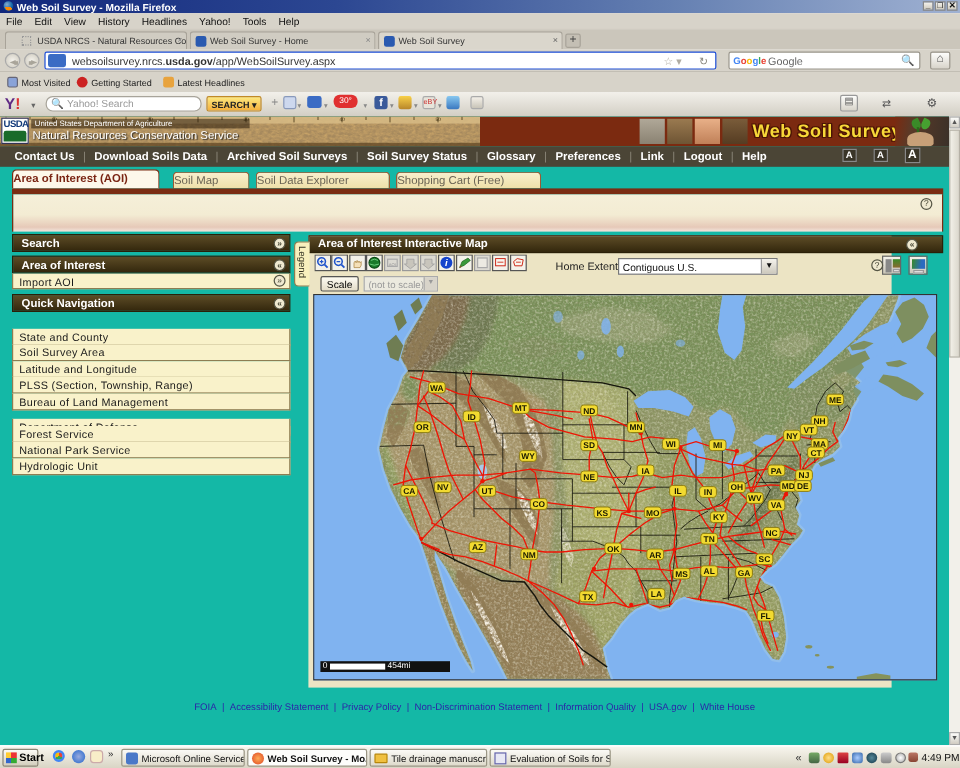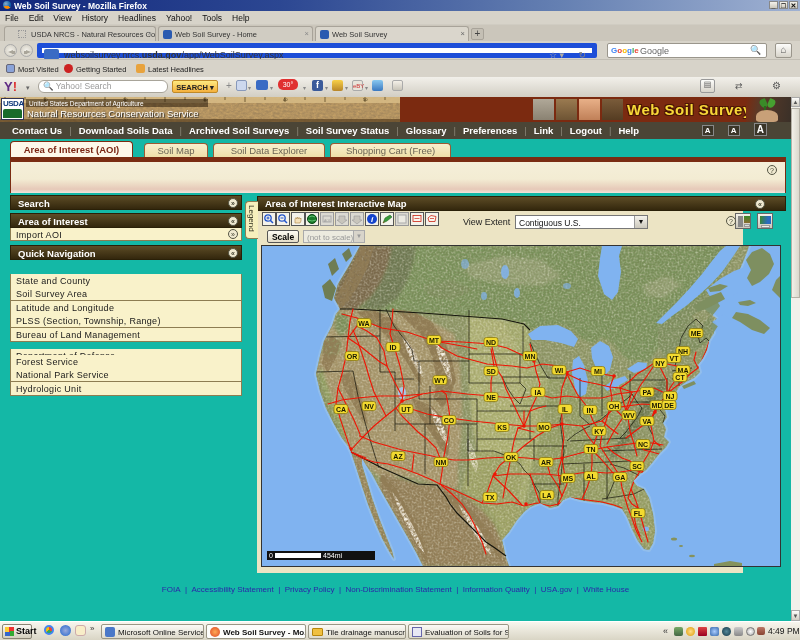--- a/index.html
+++ b/index.html
@@ -16,21 +16,21 @@
 #navbar{left:0;top:41px;width:800px;height:18px;background:#d7d3c9}
 #bookbar{left:0;top:59px;width:800px;height:18px;background:#d7d3c9;border-top:1px solid #c2beb4}
 #yahoobar{left:0;top:77px;width:800px;height:20px;background:linear-gradient(#f2f0ea,#d2cec4)}
 
 #viewport{left:0;top:97px;width:791px;height:524px;background:#14b8a6;overflow:hidden}
 #scrollbar{left:791px;top:97px;width:9px;height:524px;background:#f2f0ea}
 #usdahead{left:0;top:0;width:791px;height:25px;background:#7b2a10}
 #sitenav{left:0;top:25px;width:791px;height:17px;background:#4b4536;color:#fff;font-size:9.5px;font-weight:bold}
 #sitenav span{margin:0 6px}
 #sitenav .sep{color:#8a8577;font-weight:normal;margin:0 1px}
-.sitetab{position:absolute;height:16px;border:1px solid #9c5a34;border-bottom:none;border-radius:4px 4px 0 0;font-size:9.5px;text-align:center;background:linear-gradient(#f8efcd,#eedfa8);color:#6b6454}
+.sitetab{position:absolute;height:16px;border:1px solid #9c5a34;border-bottom:none;border-radius:4px 4px 0 0;font-size:9.5px;background:linear-gradient(#f8efcd,#eedfa8);color:#6b6454}
 .sitetab.act{background:#fdf8ea;color:#7a2513;font-weight:bold;border-color:#7a2c12}
 #redbar{left:10px;top:60px;width:776px;height:5px;background:#7a2c12}
 #banner{left:10px;top:65px;width:776px;height:31px;background:linear-gradient(#f5efd9 0%,#f3ecd3 55%,#e6c9b8 88%,#f2e4dc 100%);border-left:1px solid #7a2c12;border-right:1px solid #7a2c12}
 
 .hdr{position:absolute;left:10px;width:232px;height:15px;background:linear-gradient(#5d4c26,#33270d);color:#fff;font-weight:bold;font-size:9.5px;border:1px solid #2a2008}
 .hdr .tx{position:absolute;left:7px;top:2px}
 .chev{position:absolute;right:3px;top:2px;width:10px;height:10px;border-radius:50%;background:#efe9d0;border:1px solid #554;color:#443;font-size:7px;line-height:10px;text-align:center}
 .row{position:absolute;left:10px;width:232px;height:14px;background:#f9f2ca;border:1px solid #8d7d52;border-top:none;font-size:9px;color:#1a1a1a}
 .row .tx{position:absolute;left:5px;top:1.5px;letter-spacing:.3px}
 
@@ -90,21 +90,21 @@
 
   <div class="abs" id="navbar">
     <div style="position:absolute;left:4px;top:3px;width:13px;height:13px;border-radius:50%;border:1px solid #aaa;background:radial-gradient(#f4f2ec,#ccc8bc)">
         <span style="position:absolute;left:3px;top:4.5px;width:0;height:0;border-right:5px solid #a9a59a;border-top:2.5px solid transparent;border-bottom:2.5px solid transparent"></span>
         <span style="position:absolute;left:7px;top:5.5px;width:3px;height:3px;background:#a9a59a"></span>
       </div>
     <div style="position:absolute;left:20px;top:3px;width:13px;height:13px;border-radius:50%;border:1px solid #aaa;background:radial-gradient(#f4f2ec,#ccc8bc)">
         <span style="position:absolute;left:5px;top:4.5px;width:0;height:0;border-left:5px solid #a9a59a;border-top:2.5px solid transparent;border-bottom:2.5px solid transparent"></span>
         <span style="position:absolute;left:3px;top:5.5px;width:3px;height:3px;background:#a9a59a"></span>
       </div>
-    <div style="position:absolute;left:37px;top:2px;width:560px;height:15px;background:#fff;border:5px solid #1d4ed8;border-radius:2px">
+    <div style="position:absolute;left:37px;top:2px;width:560px;height:15px;background:#fff;border:1px solid #1d4ed8;border-radius:2px">
       <div style="position:absolute;left:2px;top:1px;width:15px;height:11px;background:#3a6bc4;border-radius:2px"></div>
       <span style="position:absolute;left:22px;top:2px;font-size:9px;color:#333">websoilsurvey.nrcs.<b>usda.gov</b>/app/WebSoilSurvey.aspx</span>
       <span style="position:absolute;right:28px;top:2px;color:#b0aca2;font-size:9px">☆ ▾</span>
       <span style="position:absolute;right:6px;top:2px;color:#8a877e;font-size:9px">↻</span>
     </div>
     <div style="position:absolute;left:607px;top:2px;width:160px;height:15px;background:#fff;border:1px solid #9a968c;border-radius:2px">
       <span style="position:absolute;left:3px;top:2px;font-size:8px"><b style="color:#4285f4">G</b><b style="color:#ea4335">o</b><b style="color:#fbbc05">o</b><b style="color:#4285f4">g</b><b style="color:#34a853">l</b><b style="color:#ea4335">e</b></span>
       <span style="position:absolute;left:32px;top:2px;font-size:9px;color:#666">Google</span>
       <span style="position:absolute;right:4px;top:1px;color:#8a877e;font-size:9px">🔍</span>
     </div>
@@ -319,36 +319,36 @@
           <rect x="136" y="3" width="8" height="8" fill="#eceae2" stroke="#aaa"></rect>
           <rect x="148.5" y="0.5" width="13" height="13" fill="#f4f2ea" stroke="#555"></rect>
           <rect x="151" y="3.5" width="8" height="6" fill="#f8f6ee" stroke="#cc2211" stroke-width="0.8"></rect>
               <line x1="152.5" y1="6.5" x2="157.5" y2="6.5" stroke="#cc2211" stroke-width="0.7"></line>
           <rect x="163.5" y="0.5" width="13" height="13" fill="#f4f2ea" stroke="#555"></rect>
           <path d="M166,6 L169,3.5 L174,4.5 L173,9.5 L167,9.5 Z" fill="#f8f6ee" stroke="#cc2211" stroke-width="0.8"></path>
               <line x1="168" y1="6.5" x2="172" y2="6.5" stroke="#cc2211" stroke-width="0.7"></line>
         </g>
       </svg>
       </div>
-      <span style="position:absolute;left:206px;top:21px;font-size:9px;color:#222">View Extent</span>
+      <span style="position:absolute;left:206px;top:21px;font-size:9px;color:#222">Home Extent</span>
       <div style="position:absolute;left:258px;top:19px;width:133px;height:14px;background:#fff;border:1px solid #777;font-size:8.5px;color:#111">
         <span style="position:absolute;left:3px;top:2px">Contiguous U.S.</span>
         <span style="position:absolute;right:0;top:0;width:13px;height:12px;background:linear-gradient(#f4f2ec,#ccc8bc);border-left:1px solid #999;text-align:center;font-size:7px;line-height:12px">▼</span>
       </div>
       <div style="position:absolute;left:478px;top:17px;width:16px;height:16px;background:linear-gradient(#f4f2ea,#cac6ba);border:1px solid #666">
           <span style="position:absolute;left:2px;top:2px;width:5px;height:11px;background:#888"></span>
           <span style="position:absolute;left:8px;top:2px;width:6px;height:7px;background:linear-gradient(#3a8a28,#8a6a30)"></span>
           <span style="position:absolute;left:8px;top:10px;width:6px;height:3px;background:#ddd;border:1px solid #999"></span>
         </div>
       <div style="position:absolute;left:500px;top:17px;width:16px;height:16px;background:linear-gradient(#f4f2ea,#cac6ba);border:1px solid #666">
           <span style="position:absolute;left:2px;top:2px;width:11px;height:8px;background:linear-gradient(100deg,#3a8a28,#2a6abf 70%)"></span>
           <span style="position:absolute;left:3px;top:11px;width:9px;height:3px;background:#eee;border:1px solid #999"></span>
         </div>
       <div class="chev" style="right:7px;top:20px">?</div>
-      <div style="position:absolute;left:10px;top:34px;width:32px;height:13px;background:linear-gradient(#fdfbf3,#e4ddc8);border:1px solid #555;border-radius:2px;font-size:8.5px;font-weight:bold;text-align:center;line-height:12px">Scale</div>
+      <div style="position:absolute;left:10px;top:34px;width:32px;height:13px;background:linear-gradient(#fdfbf3,#e4ddc8);border:1px solid #555;border-radius:2px;font-size:8.5px;font-weight:normal;text-align:center;line-height:12px">Scale</div>
       <div style="position:absolute;left:46px;top:34px;width:62px;height:13px;background:#eceadf;border:1px solid #aaa;font-size:8px;color:#999">
           <span style="position:absolute;left:3px;top:2px">(not to scale)</span>
           <span style="position:absolute;right:0;top:0;width:11px;height:11px;background:#d8d4ca;border-left:1px solid #aaa;font-size:6px;text-align:center;line-height:11px">▼</span>
         </div>
 
       <div style="position:absolute;left:4px;top:49px;width:520px;height:322px;border:1px solid #333;background:#80b3f0" id="mapbox">
         <svg width="518" height="320" viewBox="0 0 518 320" id="mapsvg">
 <defs>
 <filter id="texd" x="0" y="0" width="100%" height="100%">
  <feTurbulence type="fractalNoise" baseFrequency="0.5" numOctaves="3" seed="7"></feTurbulence>

